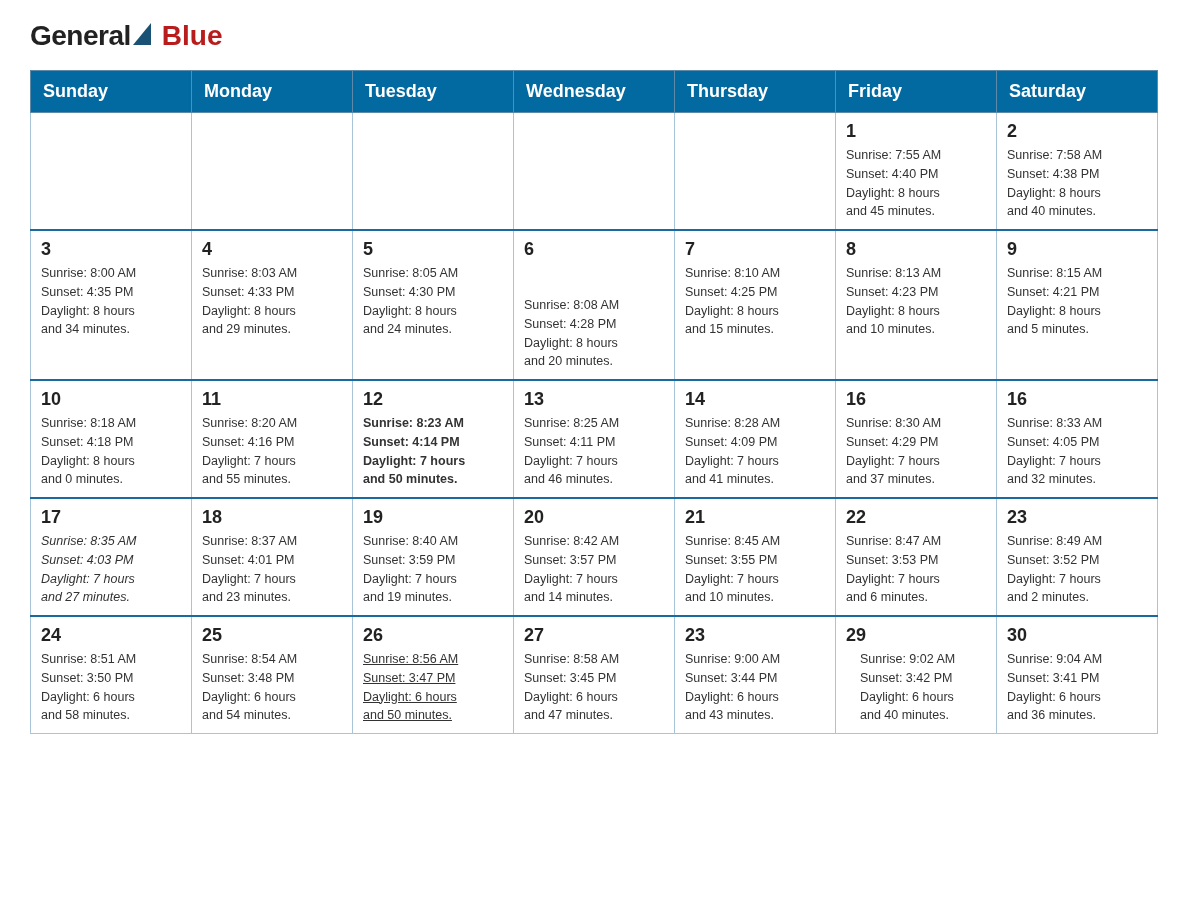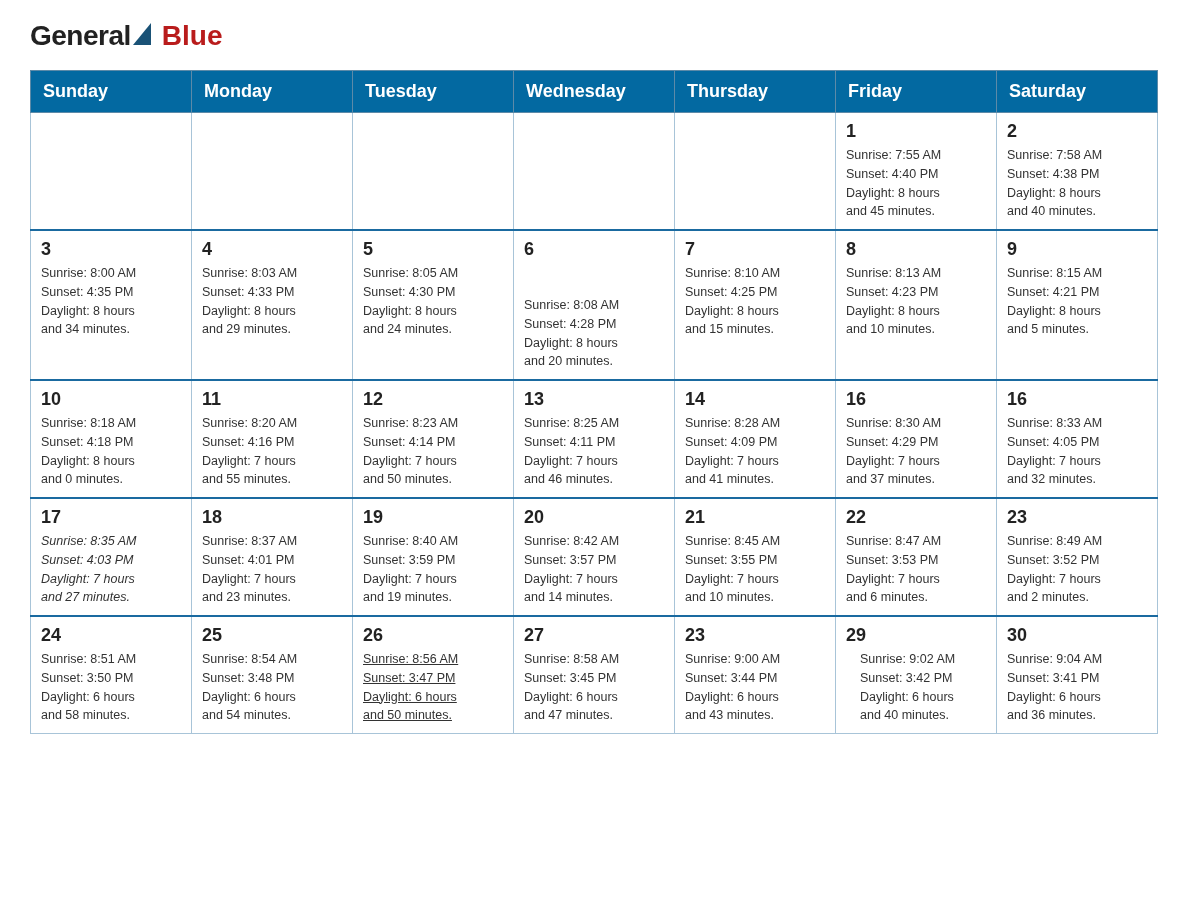--- a/index.html
+++ b/index.html
@@ -214,21 +214,21 @@
         </td>
         <td>
           <span class="day-number">11</span>
           <div class="day-info" style="white-space: pre-line;">Sunrise: 8:20 AM
 Sunset: 4:16 PM
 Daylight: 7 hours
 and 55 minutes.</div>
         </td>
         <td>
           <span class="day-number">12</span>
-          <div class="day-info" style="white-space: pre-line;">Sunrise: 8:23 AM
+          <div class="day-info" style="white-space: pre-line; font-weight: bold;">Sunrise: 8:23 AM
 Sunset: 4:14 PM
 Daylight: 7 hours
 and 50 minutes.</div>
         </td>
         <td>
           <span class="day-number">13</span>
           <div class="day-info" style="white-space: pre-line;">Sunrise: 8:25 AM
 Sunset: 4:11 PM
 Daylight: 7 hours
 and 46 minutes.</div>

